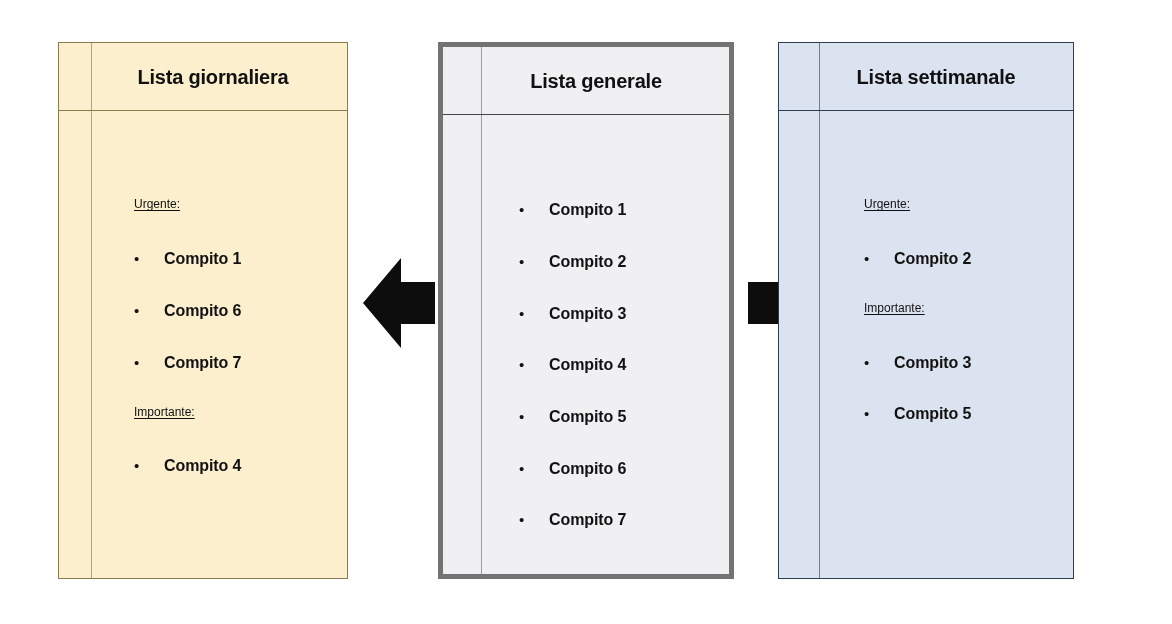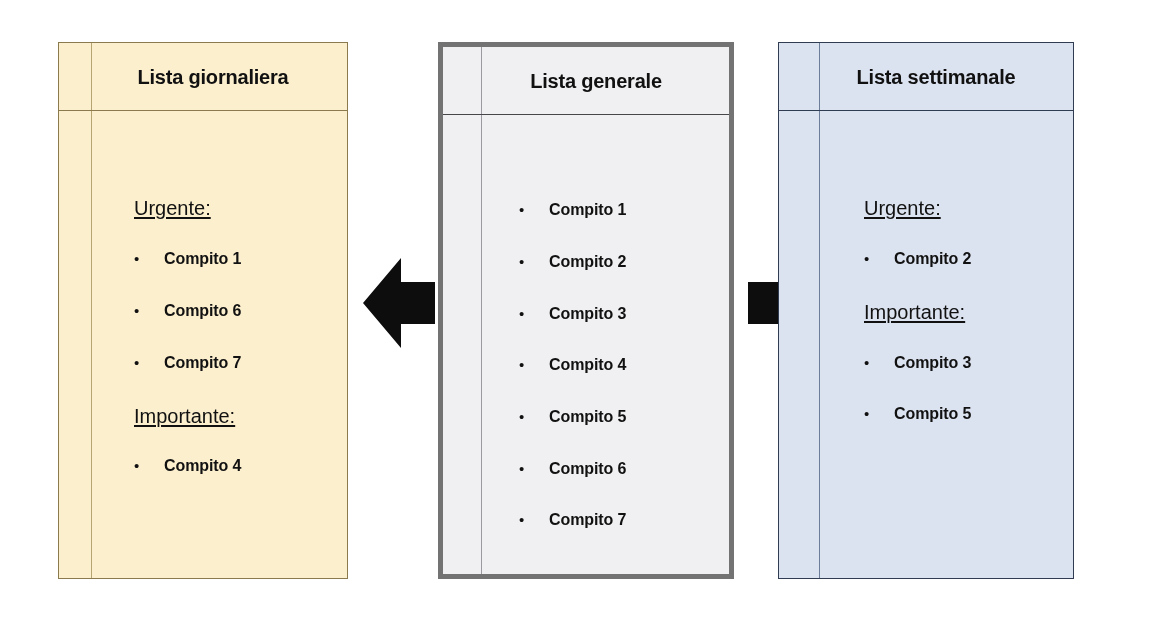--- a/index.html
+++ b/index.html
@@ -65,21 +65,21 @@
     height: 1px;
   }
 
   .content {
     position: absolute;
     top: 0;
     bottom: 0;
   }
 
   .section-label {
-    font-size: 20px;
+    font-size: 12px;
     color: #111111;
     text-decoration: underline;
     text-underline-offset: 2px;
     position: absolute;
     white-space: nowrap;
   }
 
   .bullet-row {
     position: absolute;
     display: flex;

